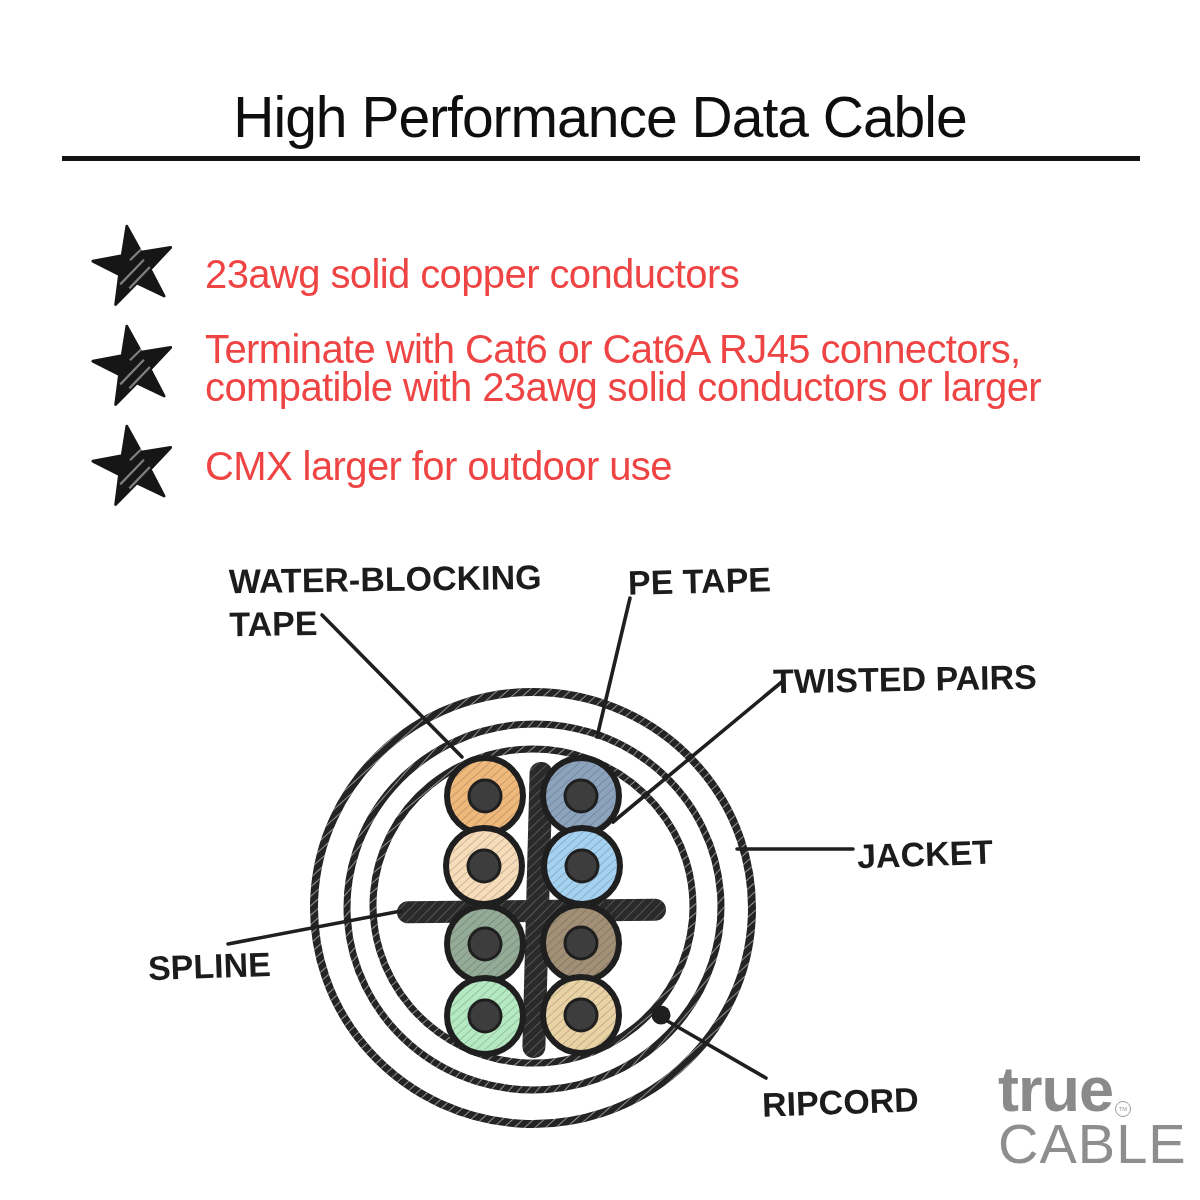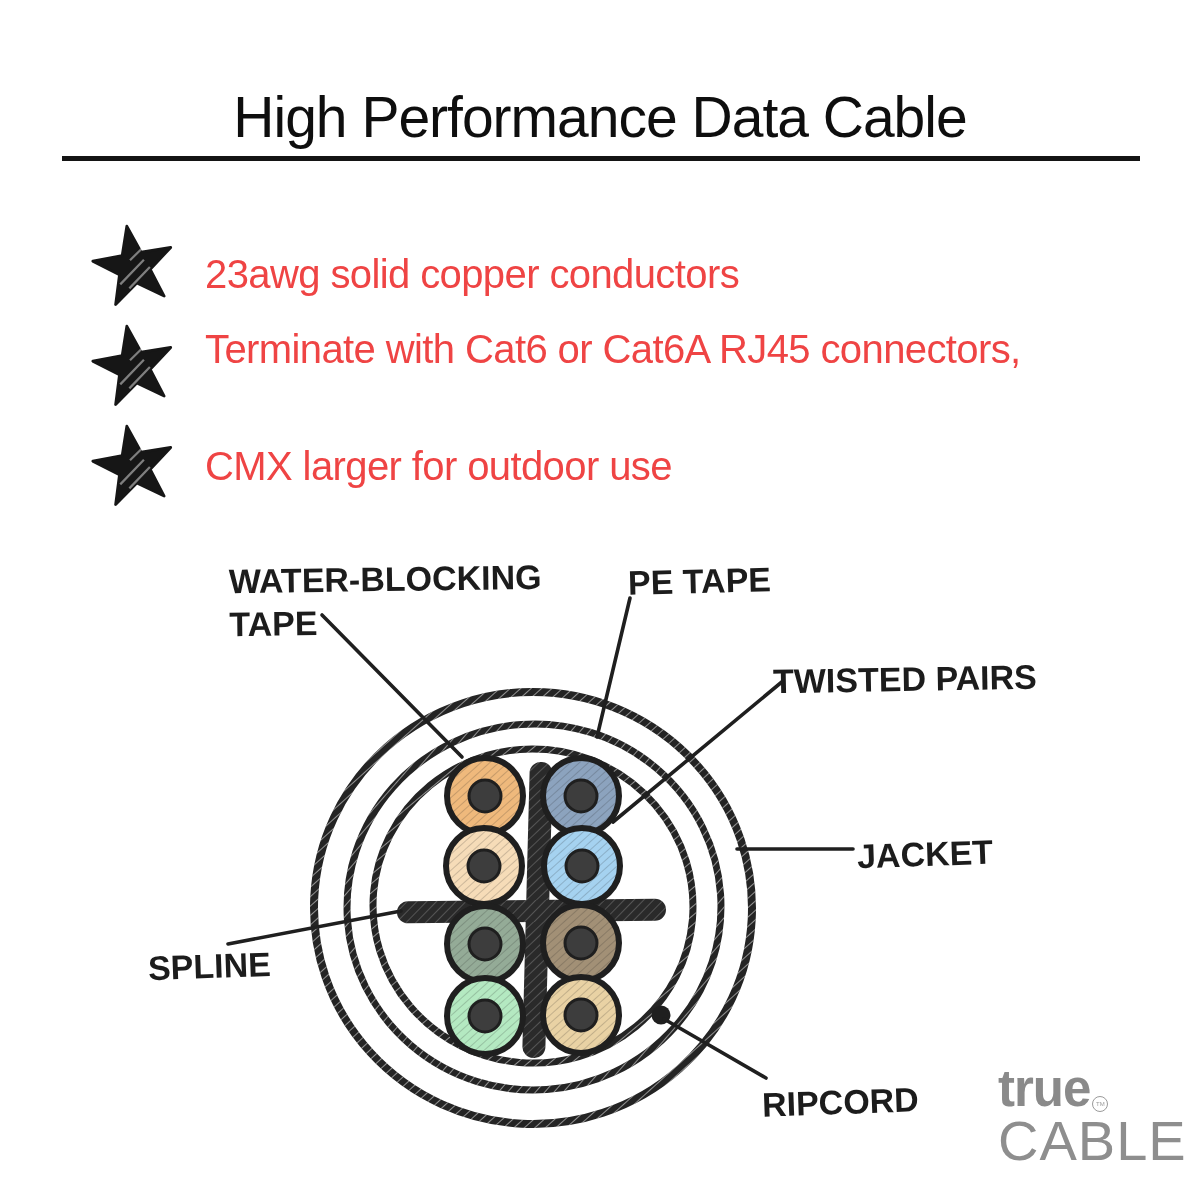--- a/index.html
+++ b/index.html
@@ -23,21 +23,21 @@
   }
   #lbl-wbt{left:229px;top:558px;transform:rotate(-0.8deg);}
   #lbl-pet{left:628px;top:560px;transform:rotate(-1.5deg);}
   #lbl-twp{left:773px;top:658px;transform:rotate(-1deg);}
   #lbl-jkt{left:857px;top:833px;transform:rotate(-2deg);}
   #lbl-spl{left:148px;top:945px;transform:rotate(-2deg);}
   #lbl-rip{left:762px;top:1081px;transform:rotate(-2deg);}
   #diagram-svg{left:0;top:0;width:1200px;height:1200px;}
   #logo{left:998px;top:1064px;width:190px;}
   #logo-true{
-    font-size:51px;font-weight:bold;line-height:50px;color:#8a8a8a;
+    font-size:63px;font-weight:bold;line-height:50px;color:#8a8a8a;
     letter-spacing:-1px;display:inline-block;
   }
   #logo-tm{
     display:inline-block;width:14px;height:14px;border:1.5px solid #9a9a9a;
     border-radius:50%;font-size:6px;color:#9a9a9a;text-align:center;
     line-height:14px;vertical-align:baseline;margin-left:2px;font-weight:normal;
   }
   #logo-cable{
     font-size:56px;font-weight:normal;line-height:50px;color:#8e8e8e;
     letter-spacing:1px;margin-top:2px;
@@ -73,20 +73,21 @@
     </svg>
   <div class="abs feature-text" style="top:255px">
     <div>23awg solid copper conductors</div>
   </div>
 
   <svg class="abs feature-star" style="top:321px">
       <use href="#sketch-star"></use>
     </svg>
   <div class="abs feature-text" style="top:330px">
     <div>Terminate with Cat6 or Cat6A RJ45 connectors,</div>
+    <div>compatible with 23awg solid conductors or larger</div>
   </div>
 
   <svg class="abs feature-star" style="top:421px">
       <use href="#sketch-star"></use>
     </svg>
   <div class="abs feature-text" style="top:447px">
     <div>CMX larger for outdoor use</div>
   </div>
 
   <svg class="abs" id="diagram-svg" viewBox="0 0 1200 1200">

